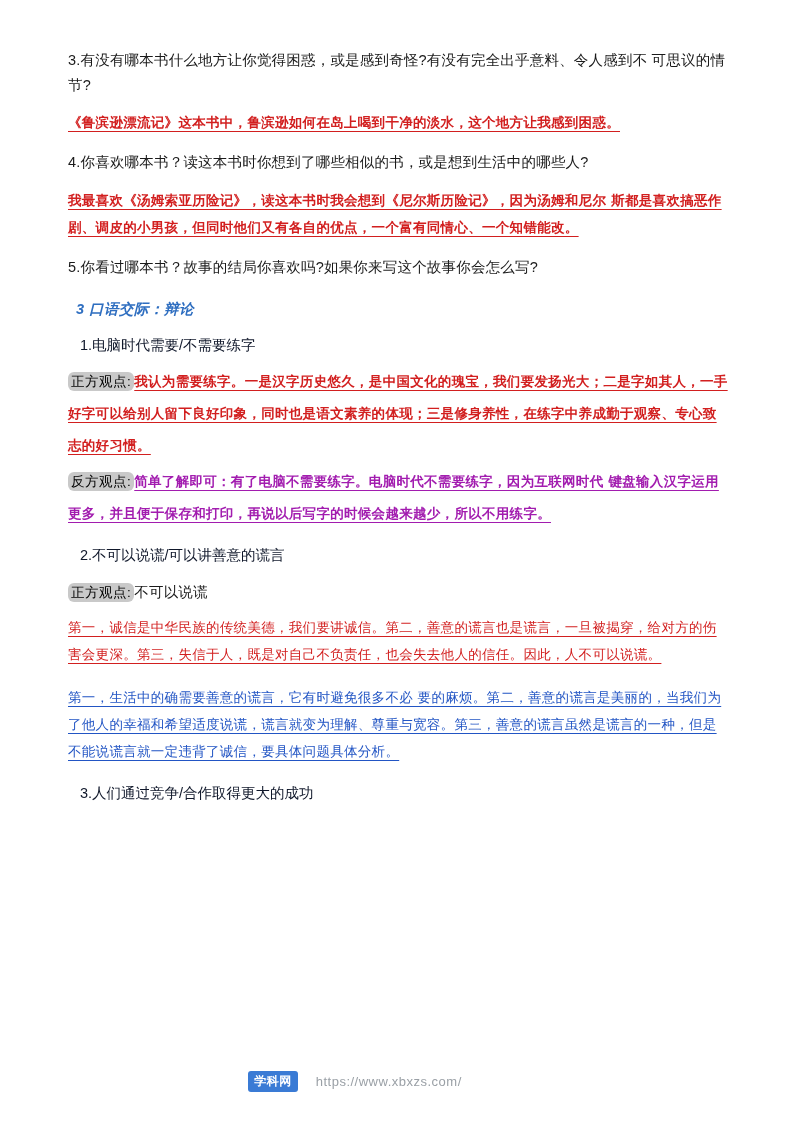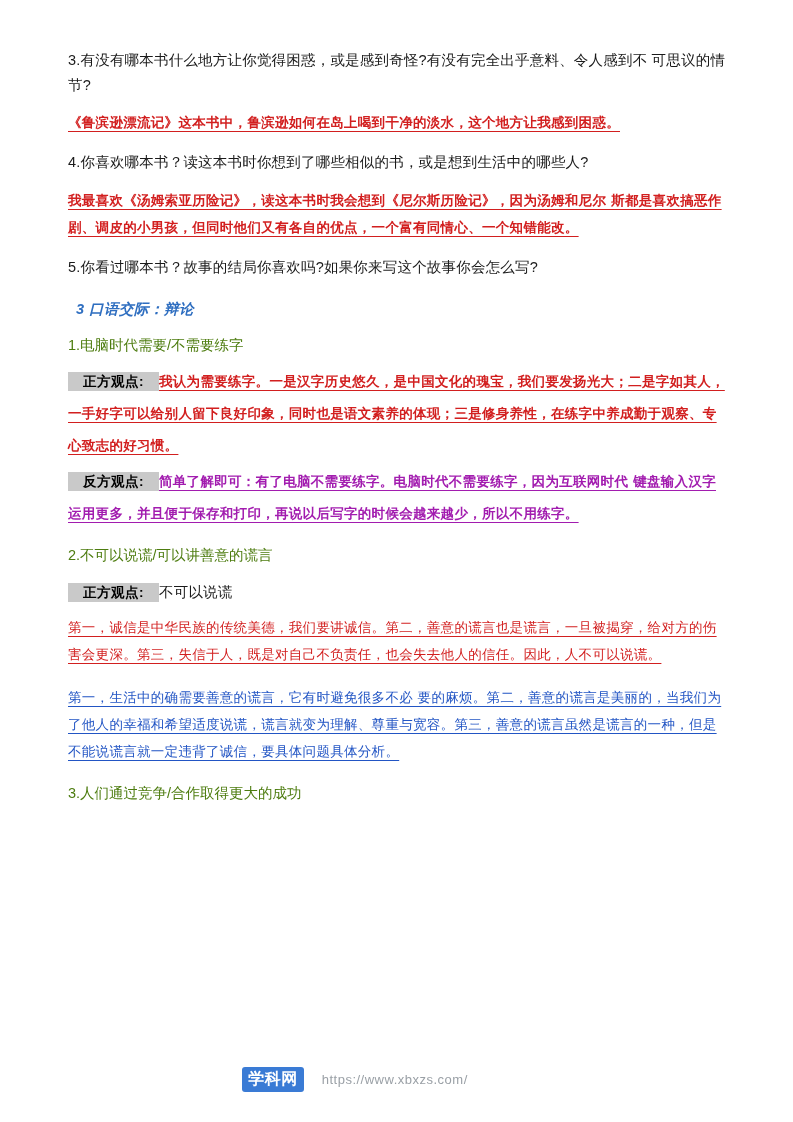--- a/index.html
+++ b/index.html
@@ -51,37 +51,38 @@
   .section-title {
     font-size: 14.5px;
     color: #2e6ec0;
     font-weight: bold;
     margin: 20px 0 12px 8px;
     letter-spacing: 0.5px;
     font-style: italic;
   }
   .sub-q {
     font-size: 14.5px;
-    color: #4d7c0f;
-    margin: 14px 0 8px 0;
+    color: #0f172a;
+    margin: 14px 0 8px 12px;
     line-height: 1.7;
   }
   .debate-row {
     margin: 0 0 4px 0;
     line-height: 2.0;
   }
   .tag {
     display: inline;
     background: #c9c9c9;
     color: #000;
     font-size: 13.5px;
-    font-weight: bold;
-    padding: 2px 15px;
+    font-weight: normal;
+    padding: 2px 3px;
     font-family: "Liberation Sans", sans-serif;
     letter-spacing: 0.5px;
+    border-radius: 6px;
   }
   .inline-ans {
     font-family: "DejaVu Serif", serif;
     font-size: 13.5px;
     line-height: 2.0;
     color: #d21f1f;
     letter-spacing: 0.3px;
     text-decoration: underline;
     text-underline-offset: 4px;
     text-decoration-thickness: 1px;
@@ -117,21 +118,21 @@
     bottom: 30px;
     text-align: center;
     font-size: 13px;
     color: #9aa0a6;
     letter-spacing: 0.5px;
   }
   .wm-logo {
     display: inline-block;
     background: #3a7bd5;
     color: #ffffff;
-    font-size: 16px;
+    font-size: 12px;
     padding: 2px 6px;
     border-radius: 3px;
     margin-right: 18px;
     vertical-align: middle;
     font-weight: bold;
   }
   .wm-url {
     vertical-align: middle;
     color: #9aa0a6;
   }

